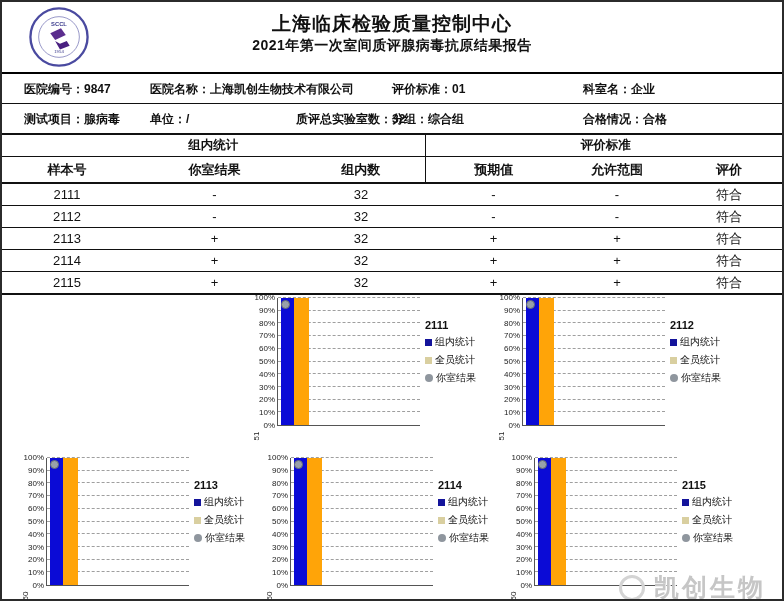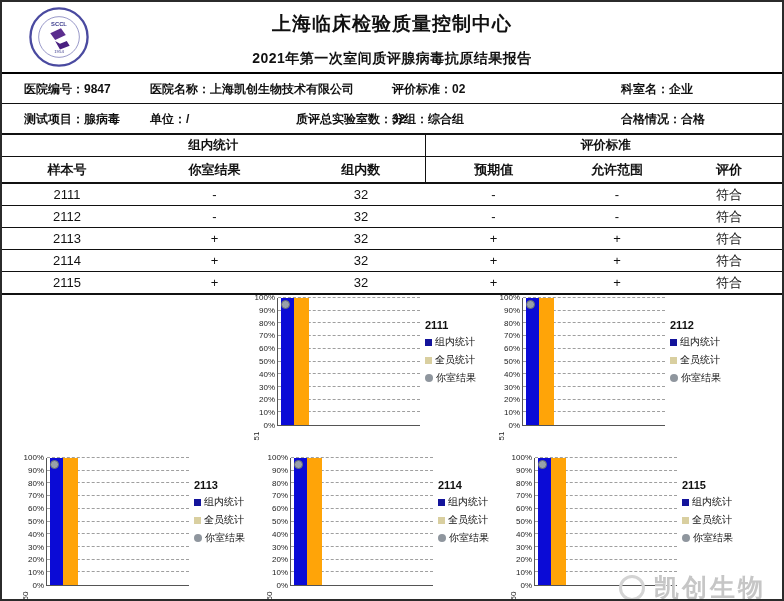--- a/index.html
+++ b/index.html
@@ -4,26 +4,26 @@
 <style>
   html,body{margin:0;padding:0;background:#e8e8e8;}
   .page{position:relative;width:784px;height:601px;box-sizing:border-box;margin:0 auto;
         background:#fff;border:2px solid #2b2b2b;overflow:hidden;color:#111;
         font-family:"Liberation Sans","DejaVu Sans",sans-serif;}
   
   .header{position:relative;height:70px;border-bottom:2px solid #000000;}
   .seal{position:absolute;left:26px;top:4px;width:62px;height:62px;}
   .titles{text-align:center;padding-top:9px;}
   .title{font-size:19px;font-weight:bold;letter-spacing:1px;}
-  .subtitle{font-size:14px;font-weight:bold;margin-top:13px;letter-spacing:.5px;}
+  .subtitle{font-size:14px;font-weight:bold;margin-top:0;letter-spacing:.5px;}
   
   .inforow{position:relative;height:29px;border-bottom:1px solid #111;}
   .inforow.r2{border-bottom:2px solid #111;}
   .field{position:absolute;top:50%;transform:translateY(-50%);font-size:12px;font-weight:bold;white-space:nowrap;}
-  .p1{left:22px}.p2{left:148px}.p3{left:294px}.p4{left:390px}.p5{left:619px}
+  .p1{left:22px}.p2{left:148px}.p3{left:294px}.p4{left:390px}.p5{left:581px}
   
   table.res{width:100%;border-collapse:collapse;table-layout:fixed;}
   .res th,.res td{text-align:center;padding:0;font-size:13px;}
   .res .ghead th{font-weight:bold;font-size:12.5px;height:21px;border-bottom:1px solid #111;}
   .res .chead th{font-weight:bold;height:25px;border-bottom:2px solid #111;}
   .res .vdiv{border-left:1px solid #111;}
   .res tbody td{height:21px;border-bottom:1px solid #111;font-weight:500;}
   .res tbody tr.last td{border-bottom:2px solid #111;}
   
   .figs{position:relative;height:317px;}
@@ -73,21 +73,21 @@
     </div>
     <div class="titles">
       <div class="title">上海临床检验质量控制中心</div>
       <div class="subtitle">2021年第一次室间质评腺病毒抗原结果报告</div>
     </div>
   </div>
 
   <div class="inforow">
     <span class="field p1"><span>医院编号：</span><span>9847</span></span>
     <span class="field p2"><span>医院名称：</span><span>上海凯创生物技术有限公司</span></span>
-    <span class="field p4"><span>评价标准：</span><span>02</span></span>
+    <span class="field p4"><span>评价标准：</span><span>01</span></span>
     <span class="field p5"><span>科室名：</span><span>企业</span></span>
   </div>
 
   <div class="inforow r2">
     <span class="field p1"><span>测试项目：</span><span>腺病毒</span></span>
     <span class="field p2"><span>单位：</span><span>/</span></span>
     <span class="field p3"><span>质评总实验室数：</span><span>32</span></span>
     <span class="field p4"><span>分组：</span><span>综合组</span></span>
     <span class="field p5"><span>合格情况：</span><span>合格</span></span>
   </div>

